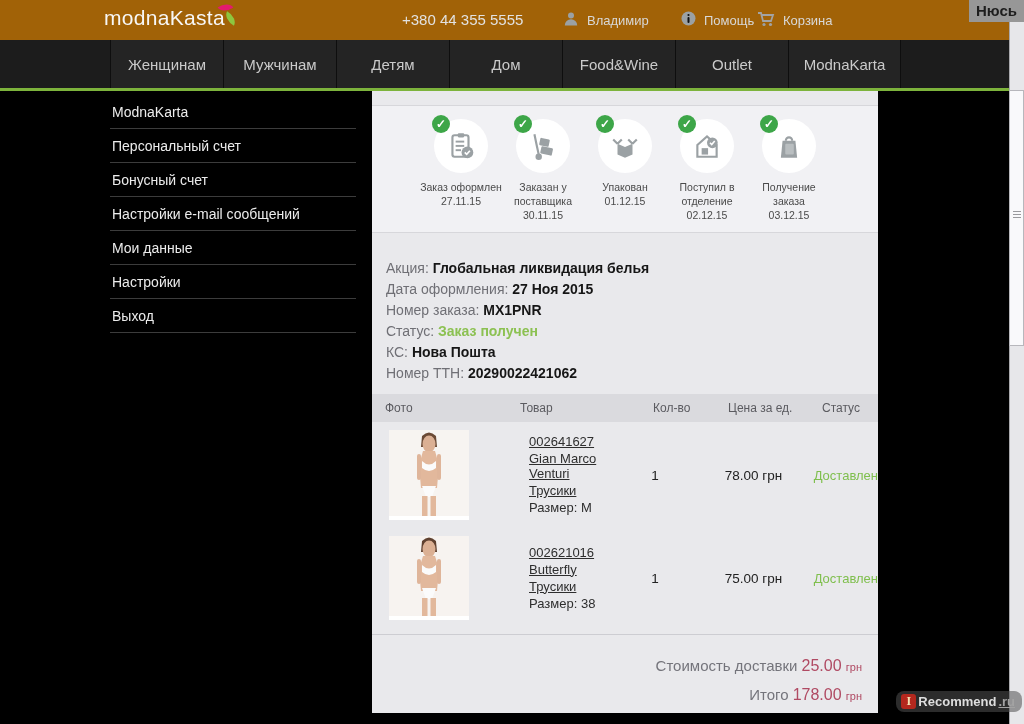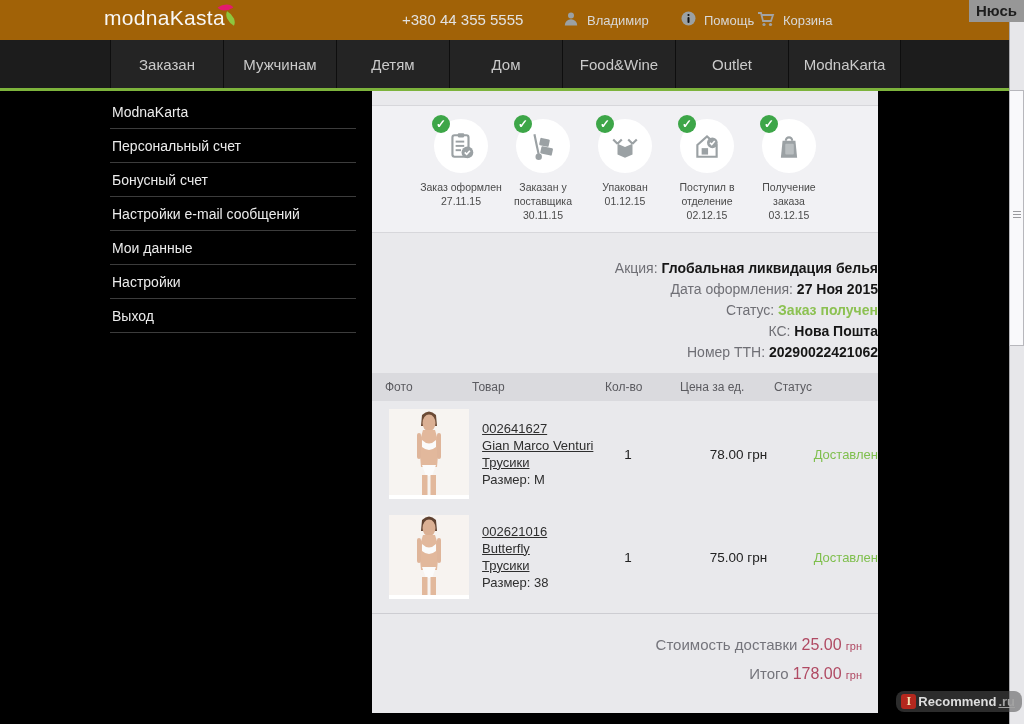--- a/index.html
+++ b/index.html
@@ -38,28 +38,28 @@
              padding:13px 0 9px; display:flex; justify-content:center; }
   .step { width:82px; text-align:center; position:relative; }
   .step-circle { width:54px; height:54px; border-radius:50%; background:#fff; margin:0 auto; position:relative;
                  display:flex; align-items:center; justify-content:center; }
   .badge { position:absolute; top:-4px; left:-2px; width:18px; height:18px; border-radius:50%; background:#3da648;
            color:#fff; font-size:12px; line-height:18px; text-align:center; font-weight:bold; }
   .step-title { margin-top:7px; font-size:10.5px; color:#4a4a4a; line-height:1.35; }
   .step-date  { font-size:10.5px; color:#4a4a4a; line-height:1.35; }
   
   .details { padding:27px 0 0 14px; font-size:14px; }
-  .d-line { margin-bottom:5px;text-align:right; }
+  .d-line { margin-bottom:5px; }
   .d-label { color:#6f6f75; }
   .d-value { color:#161616; font-weight:bold; }
   .d-value.green { color:#8cc152; }
   
   .thead { margin-top:13px; display:flex; background:#dadade; padding:7px 0; font-size:12px; color:#5b5b60; }
   .c1 { width:100px; padding-left:13px; }
-  .c2 { width:125px; }
+  .c2 { width:125px;margin-left:48px; }
   .c3 { width:83px; padding-left:8px; }
   .c4 { width:94px; }
   .c5 { flex:1; }
   .trow { display:flex; align-items:center; padding:8px 0;gap:12px; }
   .photo { margin-left:4px; width:80px; background:#fff; display:block; cursor:pointer; }
   .plink { display:block; color:#2e2e2e; font-size:13px; text-decoration:underline; margin-bottom:2px; cursor:pointer; }
   .psize { display:block; color:#2e2e2e; font-size:13px; }
   .qty, .price { color:#222; font-size:13.5px; }
   .dstatus { color:#7fbf4d; font-size:13px; }
   
@@ -120,21 +120,21 @@
         </svg>
     </span>
     <span>Корзина</span>
   </div>
 </div>
 
 <div class="overlay-tab">Нюсь</div>
 
 <div class="navbar">
   <div class="nav-row">
-    <div class="nav-item">Заказан</div>
+    <div class="nav-item">Женщинам</div>
     <div class="nav-item">Мужчинам</div>
     <div class="nav-item">Детям</div>
     <div class="nav-item">Дом</div>
     <div class="nav-item">Food&amp;Wine</div>
     <div class="nav-item">Outlet</div>
     <div class="nav-item">ModnaKarta</div>
   </div>
 </div>
 <div class="green-line"></div>
 
@@ -219,20 +219,21 @@
           </svg>
       </div>
       <div class="step-title">Получение заказа</div>
       <div class="step-date">03.12.15</div>
     </div>
   </div>
 
   <div class="details">
     <div class="d-line"><span class="d-label">Акция:</span> <span class="d-value">Глобальная ликвидация белья</span></div>
     <div class="d-line"><span class="d-label">Дата оформления:</span> <span class="d-value">27 Ноя 2015</span></div>
+    <div class="d-line"><span class="d-label">Номер заказа:</span> <span class="d-value">MX1PNR</span></div>
     <div class="d-line"><span class="d-label">Статус:</span> <span class="d-value green">Заказ получен</span></div>
     <div class="d-line"><span class="d-label">КС:</span> <span class="d-value">Нова Пошта</span></div>
     <div class="d-line"><span class="d-label">Номер ТТН:</span> <span class="d-value">20290022421062</span></div>
   </div>
 
   <div class="thead">
     <div class="c1">Фото</div>
     <div class="c2">Товар</div>
     <div class="c3">Кол-во</div>
     <div class="c4">Цена за ед.</div>

